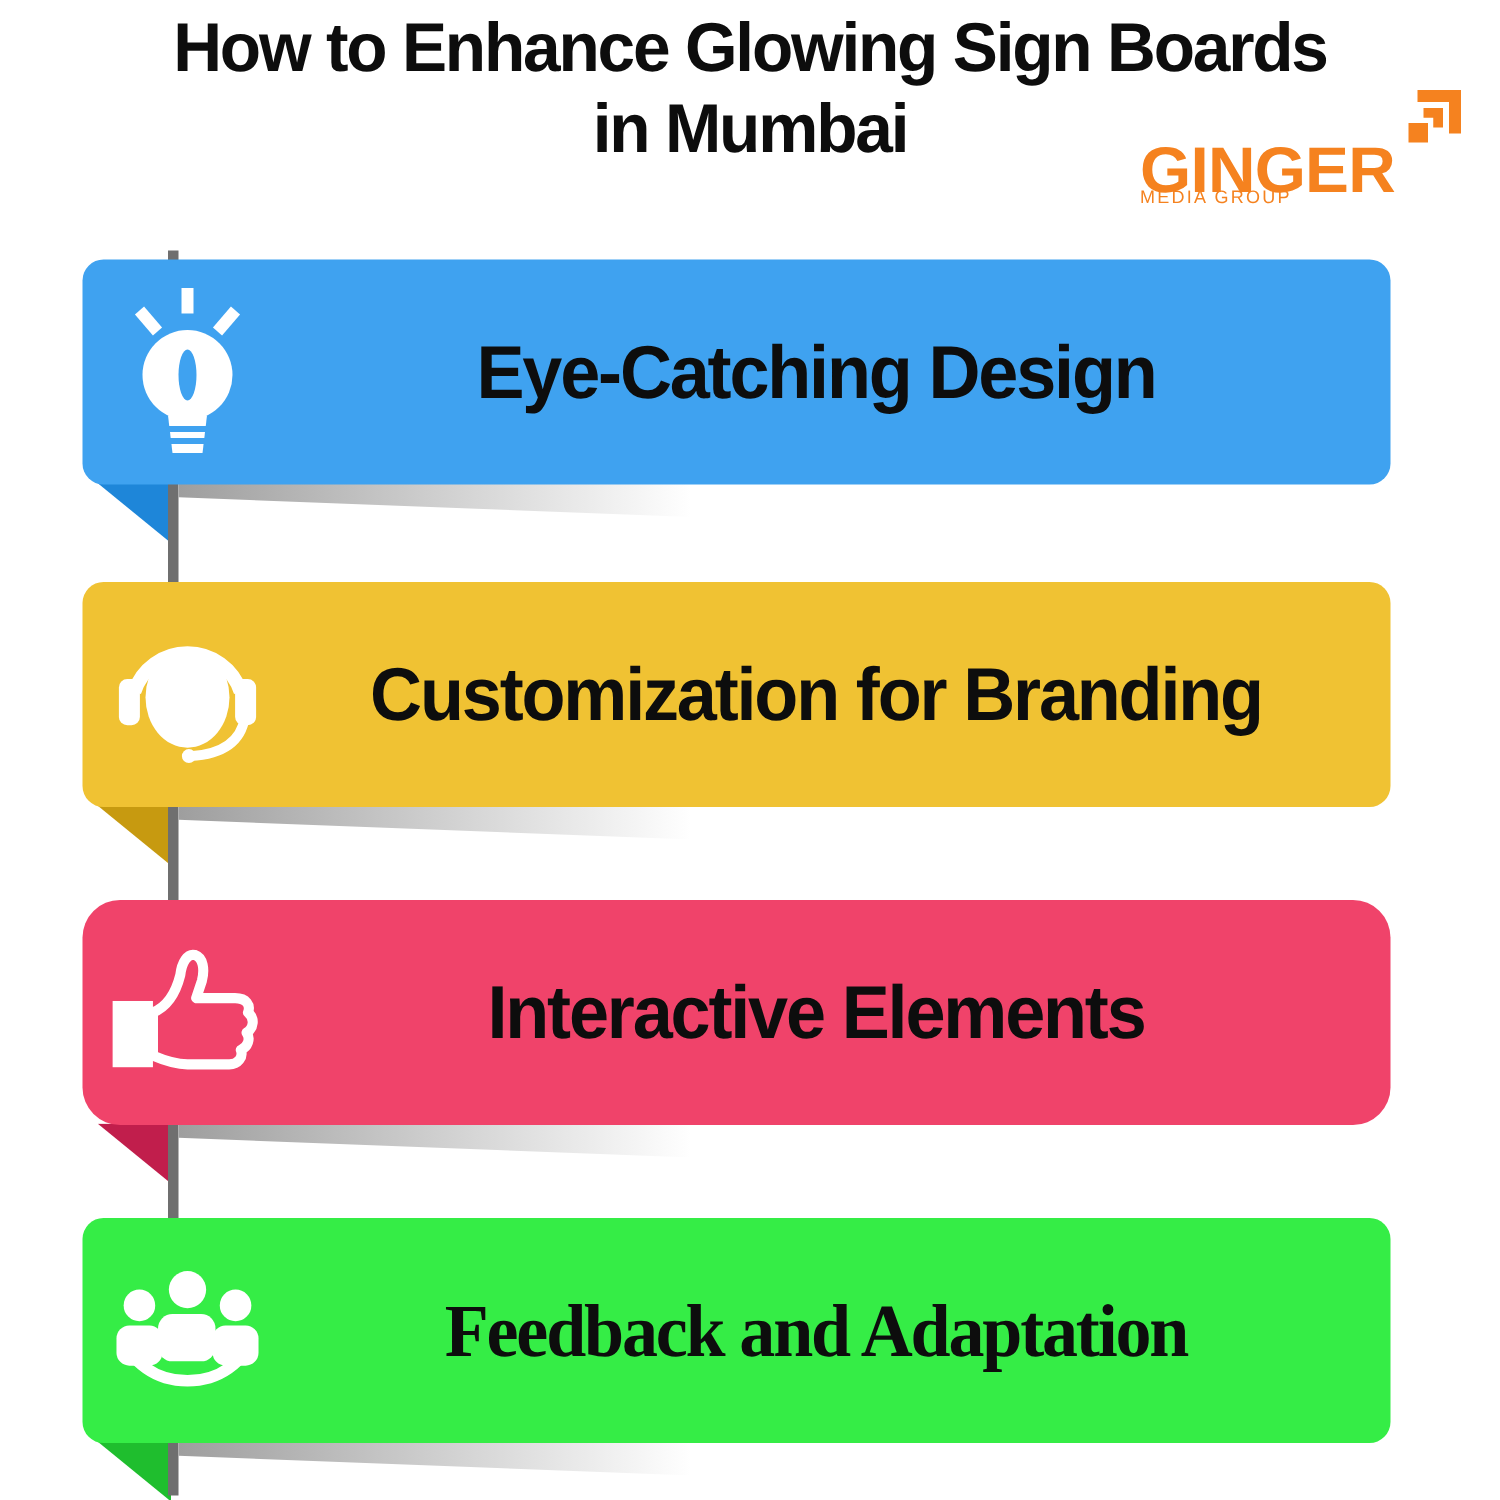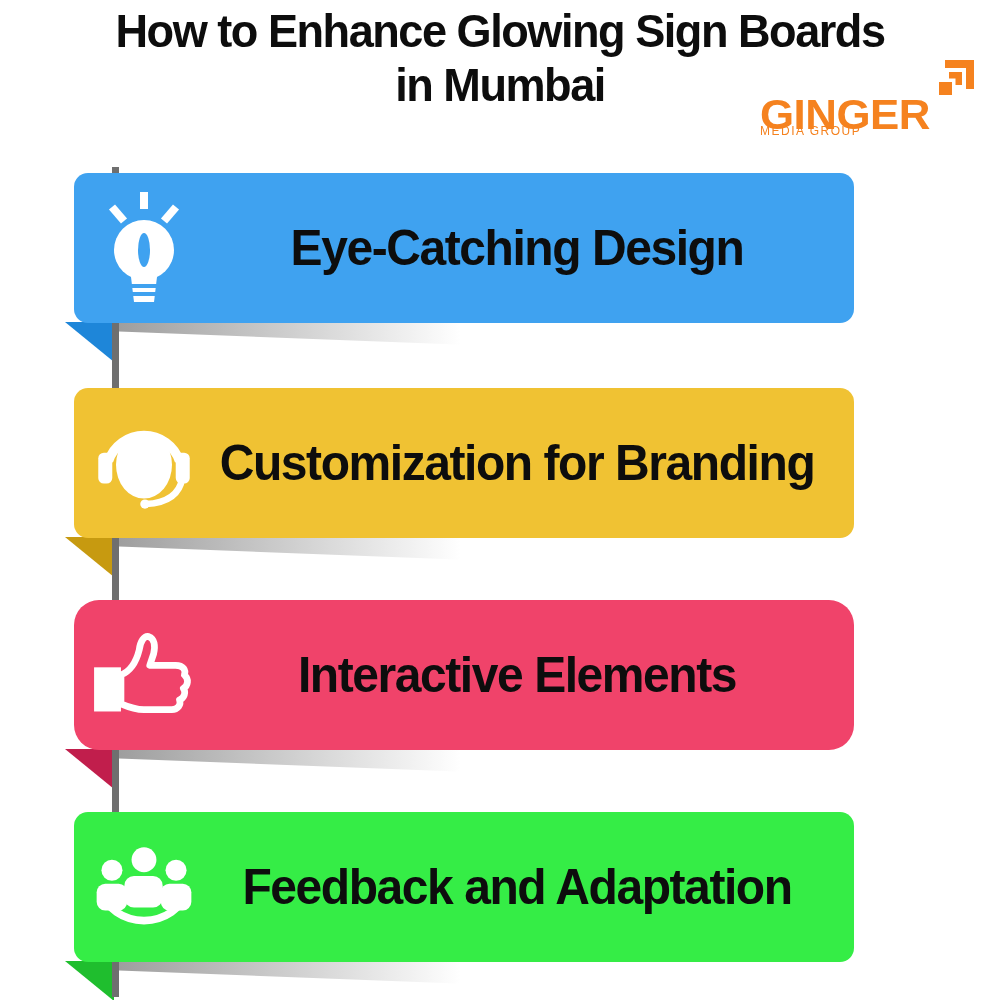--- a/index.html
+++ b/index.html
@@ -28,21 +28,21 @@
     position:absolute;left:0;top:64px;width:178px;
     color:var(--orange,#f5821f);font-weight:normal;font-size:12px;letter-spacing:1.5px;
   }
   
   .spine{
     position:absolute;left:112px;top:167px;width:7px;height:830px;
     background:var(--spine,#6f6f6f);z-index:2;
   }
   
   .banner{
-    position:absolute;left:74px;width:780px;height:150px;
+    position:absolute;left:55px;width:872px;height:150px;
     background:var(--bc);border-radius:14px;z-index:3;
     display:flex;align-items:center;
   }
   .banner .iconbox{
     width:112px;margin-left:14px;flex:0 0 auto;
     display:flex;justify-content:center;align-items:center;
   }
   .banner .label{
     flex:1;text-align:center;margin-right:20px;
     color:var(--text,#0d0d0d);font-weight:bold;font-size:50px;
@@ -58,21 +58,21 @@
   .wedge{
     position:absolute;left:119px;width:402px;height:25px;
     background:linear-gradient(to right,var(--shadow,#9e9e9e),rgba(255,255,255,0) 85%);
     clip-path:polygon(0 0,100% 0,100% 100%,0 38%);
     z-index:0;
   }
   
   .b0{top:173px;} .f0,.w0{top:322px;}
   .b1{top:388px;} .f1,.w1{top:537px;}
   .b2{top:600px;border-radius:25px;} .f2,.w2{top:749px;}
-  .b3{top:812px;} .f3,.w3{top:961px;}
+  .b3{top:812px;font-family:Liberation Serif, serif;} .f3,.w3{top:961px;}
   svg{display:block;}
 </style>
 </head>
 <body style="--orange: #F5821F; --spine: #6F6F6F; --shadow: #9E9E9E; --text: #0D0D0D;">
 
 <div class="title">
   <div>How to Enhance  Glowing Sign Boards</div>
   <div>in Mumbai</div>
 </div>
 

